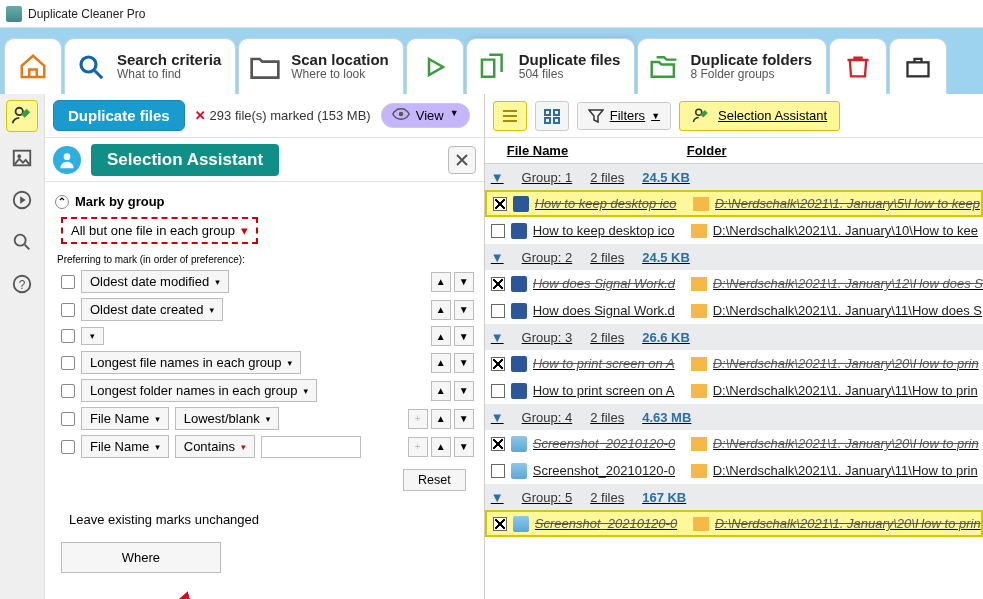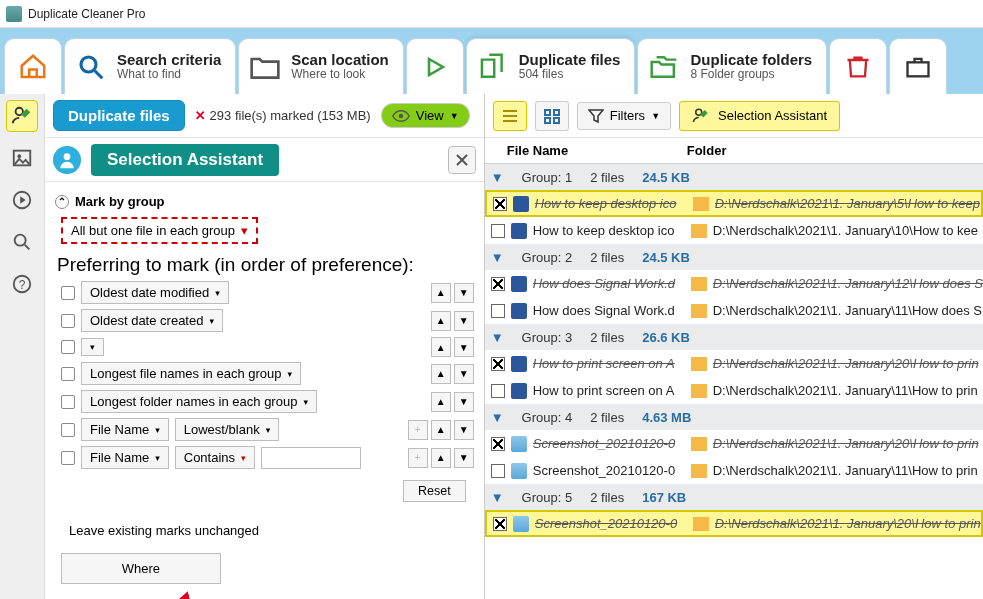--- a/index.html
+++ b/index.html
@@ -21,53 +21,53 @@
 .workspace { display:flex; height: calc(599px - 28px - 66px); }
 
 .leftcol { width: 46px; background: #efefef; border-right: 1px solid #ddd; display:flex; flex-direction:column; align-items:center; padding-top:6px; gap:10px;}
 .leftcol .licon { width:32px; height:32px; display:flex;align-items:center;justify-content:center; cursor:pointer; border-radius:4px;}
 
 .midcol { width: 450px; background:#fff; border-right:1px solid #ccc; display:flex; flex-direction:column; }
 .toolbar2 { height: 44px; display:flex; align-items:center; gap:10px; padding: 0 8px; border-bottom:1px solid #e3e3e3;}
 .btn-dup { background:#1a9bd0; color:#fff; font-weight:600; font-size:15px; padding:6px 14px; border-radius:6px; border:1px solid #178ab9; cursor:pointer;}
 .marked { font-size:13px; color:#333; display:flex; align-items:center; gap:4px;}
 .marked .redx { color:#d02; font-weight:700;}
-.view-btn { display:flex; align-items:center; gap:6px; padding:4px 10px; border:1px solid #ccc; border-radius:12px; cursor:pointer; background:#84cc16;}
+.view-btn { display:flex; align-items:flex-start; gap:6px; padding:4px 10px; border:1px solid #ccc; border-radius:12px; cursor:pointer; background:#c4b5fd;}
 .view-icon { width:18px; display:inline-block; text-align:center; color:#555;}
 
 .sa-header { height:44px; display:flex; align-items:center; padding:0 8px; gap:10px; border-bottom:1px solid #e3e3e3;}
 .sa-avatar { width:28px; height:28px; border-radius:50%; background:#2faee0; position:relative; display:flex;align-items:center;justify-content:center;}
 .sa-title { background:#0f8f85; color:#fff; font-weight:700; font-size:17px; padding:6px 16px; border-radius:4px; flex:0 0 auto;}
 .sa-spc{flex:1;}
 .sa-close { width:28px;height:28px;border:1px solid #bbb; border-radius:4px; display:flex;align-items:center;justify-content:center; cursor:pointer; background:#f5f5f5;}
 
 .sa-body { padding: 8px 10px; overflow:auto; flex:1; position:relative;}
 .section-title { font-weight:700; font-size:15px; display:flex; align-items:center; gap:6px; margin: 4px 0 8px 0;}
 .collapse-icon{ width:14px;height:14px; border:1px solid #888; border-radius:50%; display:inline-flex;align-items:center;justify-content:center; font-size:10px;}
 .dd-red { border:2px dashed #c00; padding:4px 8px; display:inline-flex; align-items:center; gap:6px; cursor:pointer;}
 .dd-red .caret{color:#c00;}
-.pref-label { margin:10px 2px 0 2px; font-size:19px; }
+.pref-label { margin:10px 2px 0 2px; font-size:10px; }
 
 .pref-row { display:flex; align-items:center; gap:6px; margin:5px 0 5px 6px;}
 .pref-row .cb { width:14px;height:14px; border:1px solid #888; border-radius:2px;}
 .chip { border:1px solid #bcbcbc; background:#f6f6f6; padding:3px 8px; display:inline-flex; align-items:center; gap:6px; cursor:pointer; font-size:12.5px;}
 .chip .caret{font-size:9px;}
 .ud-btns{ margin-left:auto; display:flex; gap:3px;}
 .sqbtn{ width:20px;height:20px; border:1px solid #bcbcbc; background:#f6f6f6; display:inline-flex;align-items:center;justify-content:center; font-size:10px; cursor:pointer;}
 .sqbtn.ghost{color:#bbb;}
 .txtin{ width:100px; height:22px; border:1px solid #bcbcbc; background:#fff;}
 .reset-row{ text-align:right; padding:6px 8px;} 
 .reset-btn{ border:1px solid #bcbcbc; background:#f6f6f6; padding:3px 14px; font-size:12.5px; cursor:pointer;}
 .leave-row{display:flex;align-items:center;gap:8px; margin:15px 6px;}
 .mark-btn{ display:block; margin:8px auto 10px 6px; width:160px; text-align:center; border:1px solid #bcbcbc; background:#f6f6f6; padding:7px 0; font-size:13px; cursor:pointer;}
 
 .red-arrow { position:absolute; left:130px; top:430px; transform: rotate(20deg); pointer-events:none;}
 .red-arrow svg { overflow:visible;}
 
-.rightcol { flex:1; display:flex; flex-direction:column; }
+.rightcol { flex:1; display:flex; flex-direction:column;text-decoration:underline; }
 .rtoolbar { height:44px; display:flex; align-items:center; gap:8px; padding:0 8px; border-bottom:1px solid #e3e3e3;}
 .icon-btn{ width:34px;height:30px; border:1px solid #ccc; background:#f5f5f5; display:inline-flex;align-items:center;justify-content:center; cursor:pointer; border-radius:3px;}
 .icon-btn.active { background:#fff89a; border-color:#d5c600;}
 .filters-btn{ display:inline-flex; align-items:center; gap:6px; border:1px solid #ccc; background:#f5f5f5; padding:5px 10px; border-radius:3px; cursor:pointer;}
 .sel-asst-btn{ display:inline-flex; align-items:center; gap:8px; background:#fff89a; border:1px solid #d5c600; padding:5px 12px; border-radius:3px; cursor:pointer;}
 
 .rheaders { height:26px; display:flex; align-items:center; border-bottom:1px solid #d0d0d0; padding-left:22px;}
 .rheaders .h1{ width:180px; font-weight:700;}
 .rheaders .h2{ font-weight:700;}
 

